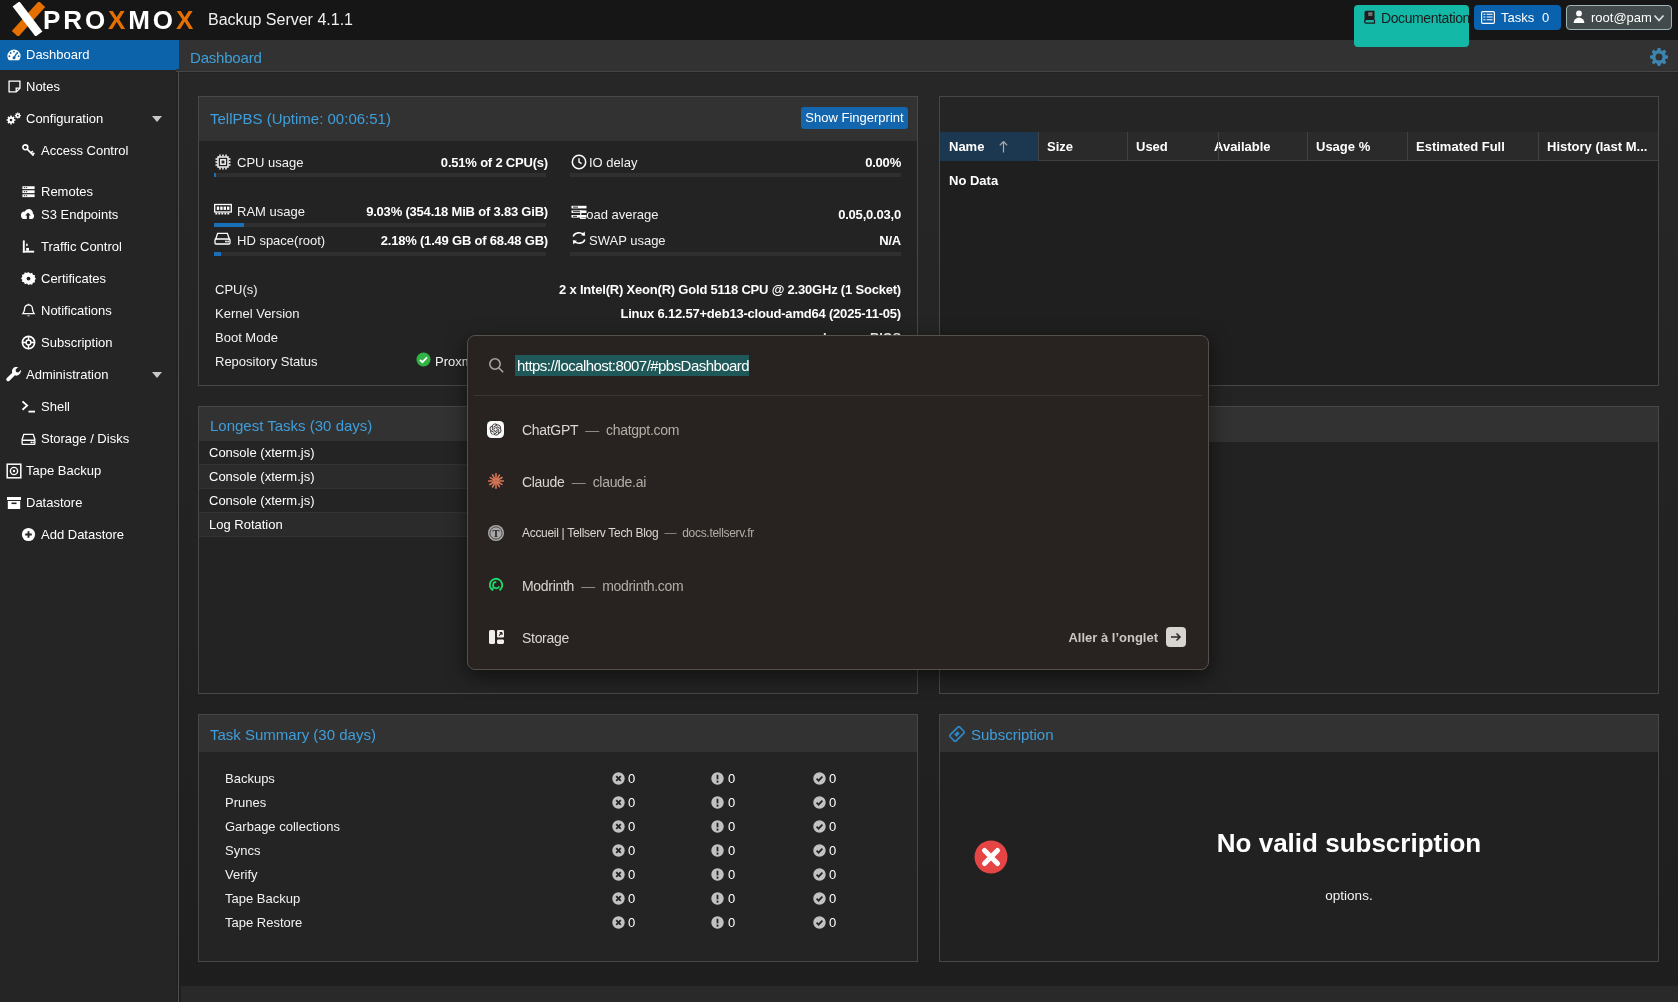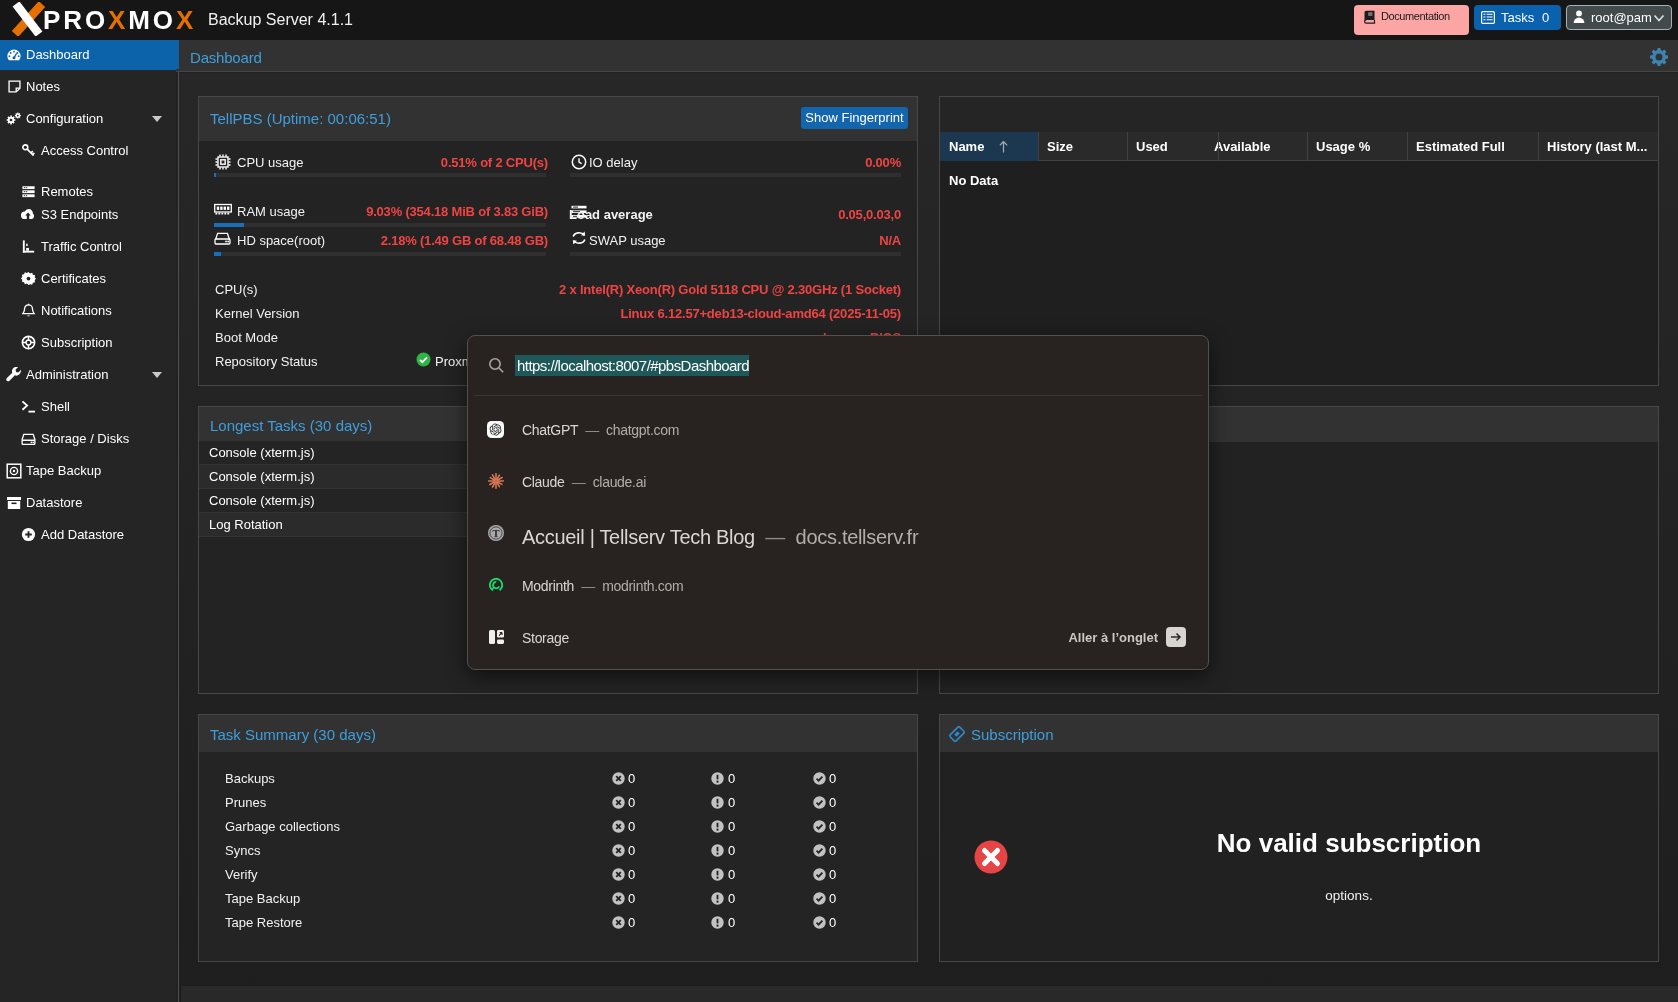--- a/index.html
+++ b/index.html
@@ -11,41 +11,41 @@
 #splitline { left:178px; top:72px; width:1px; height:930px; background:#4e4e4e; }
 #topbar { left:176px; top:40px; width:1502px; height:32px; background:#323232; border-bottom:1px solid #454545; }
 #mainbg { left:179px; top:73px; width:1499px; height:929px; background:linear-gradient(#272727, #1e1e1e); }
 .panel { position:absolute; border:1px solid #474747; background:#252525; }
 .phead { position:absolute; left:0; top:0; width:100%; background:#323232; color:#3f9edb; font-size:15px; }
 .ptitle { position:absolute; left:11px; }
 .navitem { position:absolute; left:0; width:176px; height:32px; color:#ffffff; font-size:13px; }
 .navtext { position:absolute; top:8px; }
 .bold { font-weight:bold; }
 .lbl { color:#f2f2f2; font-size:13px; }
-.val { color:#ef4444; font-size:13px; font-weight:bold; text-align:right; letter-spacing:-0.2px; }
+.val { color:#ffffff; font-size:13px; font-weight:bold; text-align:right; letter-spacing:-0.2px; }
 .bar { position:absolute; height:4px; background:#2f2f2f; }
 .barfill { position:absolute; left:0; top:0; height:4px; background:#1a70b8; }
 </style>
 </head>
 <body>
 <div id="header" class="abs"></div>
 <div id="sidebar" class="abs"></div>
 <div id="topbar" class="abs"></div>
 <div id="mainbg" class="abs"></div>
 <div id="splitline" class="abs"></div>
 <div class="abs" style="left:176px; top:40px; width:3px; height:29px; background:#0c63aa;"></div>
 
 <svg class="abs" style="left:8px; top:2px;" width="38" height="34" viewBox="0 0 38 34">
   <path d="M7 32 L34 2" stroke="#e57000" stroke-width="8.6"></path>
   <path d="M8 2 L31 32" stroke="#ffffff" stroke-width="8.6"></path>
 </svg>
 <div class="abs" style="left:43px; top:5px; font-size:26px; font-weight:bold; letter-spacing:2.9px; color:#fff;">PRO<span style="color:#e57000">X</span>MO<span style="color:#e57000">X</span></div>
 <div class="abs" style="left:208px; top:11px; color:#f0f0f0; font-size:16px;">Backup Server 4.1.1</div>
 
-<div class="abs" style="left:1354px; top:5px; width:115px; height:30px; background:#fca5a5; border-radius:4px; color:#1c1c1c; font-size:11px;">
+<div class="abs" style="left:1354px; top:5px; width:115px; height:42px; background:#14b8a6; border-radius:4px; color:#1c1c1c; font-size:14px;">
   <svg class="abs" style="left:9px; top:5px;" width="13" height="14" viewBox="0 0 13 14">
       <path fill="#1d1d1d" d="M3.2 0.8h8.3v9.2H3.2a1.7 1.7 0 0 0-1.7 1.7V2.5a1.7 1.7 0 0 1 1.7-1.7z"></path>
       <path fill="none" stroke="#1d1d1d" stroke-width="1.2" d="M11.5 10v3.2H3.2a1.6 1.6 0 0 1 0-3.2"></path>
       <path d="M5.2 3.1h4.2M5.2 5h4.2" stroke="#d3d3d3" stroke-width="0.9"></path>
     </svg>
   <span style="position:absolute; left:27px; top:5px; letter-spacing:-0.4px;">Documentation</span>
 </div>
 <div class="abs" style="left:1474px; top:5px; width:87px; height:25px; background:#0a61ae; border-radius:4px; color:#fff; font-size:13px;">
   <svg class="abs" style="left:7px; top:6px;" width="14" height="13" viewBox="0 0 14 13">
       <rect x="0.6" y="0.6" width="12.8" height="11.8" rx="1.2" fill="none" stroke="#fff" stroke-width="1.2"></rect>
@@ -295,21 +295,21 @@
         <rect x="0.5" y="0.8" width="15" height="2.6"></rect>
         <rect x="0.5" y="5.4" width="15" height="2.6"></rect>
         <rect x="0.5" y="10" width="15" height="2.6"></rect>
       </g>
       <g fill="#232323">
         <rect x="2" y="1.6" width="5" height="1"></rect>
         <rect x="2" y="6.2" width="7" height="1"></rect>
         <rect x="2" y="10.8" width="4" height="1"></rect>
       </g>
     </svg>
-  <div class="abs lbl" style="left:370px; top:110px;font-weight:bold;">Load average</div>
+  <div class="abs lbl" style="left:380px; top:110px;">Load average</div>
   <div class="abs val" style="left:453px; top:110px; width:249px;">0.05,0.03,0</div>
 
   <svg class="abs" style="left:15px; top:134px;" width="17" height="15" viewBox="0 0 17 15">
       <g fill="none" stroke="#fff" stroke-width="1.3">
         <path d="M1.5 8.7 3.6 2.3h9.8l2.1 6.4"></path>
         <rect x="1" y="8" width="15" height="5" rx="1"></rect>
       </g>
       <circle cx="12" cy="10.5" r="0.9" fill="#fff"></circle>
       <circle cx="14.1" cy="10.5" r="0.9" fill="#fff"></circle>
     </svg>
@@ -569,21 +569,21 @@
         <path transform="rotate(330)" d="M0,-1.4 L0,-7.0"></path>
       </g>
     </svg>
   <div class="abs" style="left:54px; top:138px; font-size:14px; letter-spacing:-0.3px; color:#dad6d1;">Claude <span style="color:#8f8a83">&nbsp;—&nbsp;</span> <span style="color:#b3ada6">claude.ai</span></div>
 
   <svg class="abs" style="left:20px; top:189px;" width="16" height="16" viewBox="0 0 16 16">
       <circle cx="8" cy="8" r="8" fill="#aaa8a5"></circle>
       <circle cx="8" cy="8" r="6.1" fill="none" stroke="#3c3c44" stroke-width="0.9"></circle>
       <text x="8" y="11.6" font-family="Liberation Serif" font-size="10.5" font-weight="bold" fill="#23232d" text-anchor="middle">T</text>
     </svg>
-  <div class="abs" style="left:54px; top:190px; font-size:20px; letter-spacing:-0.3px; color:#dad6d1;">Accueil | Tellserv Tech Blog <span style="color:#8f8a83">&nbsp;—&nbsp;</span> <span style="color:#b3ada6">docs.tellserv.fr</span></div>
+  <div class="abs" style="left:54px; top:190px; font-size:12px; letter-spacing:-0.3px; color:#dad6d1;">Accueil | Tellserv Tech Blog <span style="color:#8f8a83">&nbsp;—&nbsp;</span> <span style="color:#b3ada6">docs.tellserv.fr</span></div>
 
   <svg class="abs" style="left:20px; top:241px;" width="16" height="16" viewBox="0 0 16 16">
       <g fill="none" stroke="#1bd96a">
         <circle cx="8" cy="8" r="6.2" stroke-width="1.9" stroke-dasharray="31.5 7.4" transform="rotate(118 8 8)"></circle>
         <path d="M8.3 4.9a3.2 3.2 0 1 0 2.9 4.5" stroke-width="1.7"></path>
         <path d="M6.1 10.1 4.2 12.3" stroke-width="1.5"></path>
       </g>
     </svg>
   <div class="abs" style="left:54px; top:242px; font-size:14px; letter-spacing:-0.3px; color:#dad6d1;">Modrinth <span style="color:#8f8a83">&nbsp;—&nbsp;</span> <span style="color:#b3ada6">modrinth.com</span></div>
 

